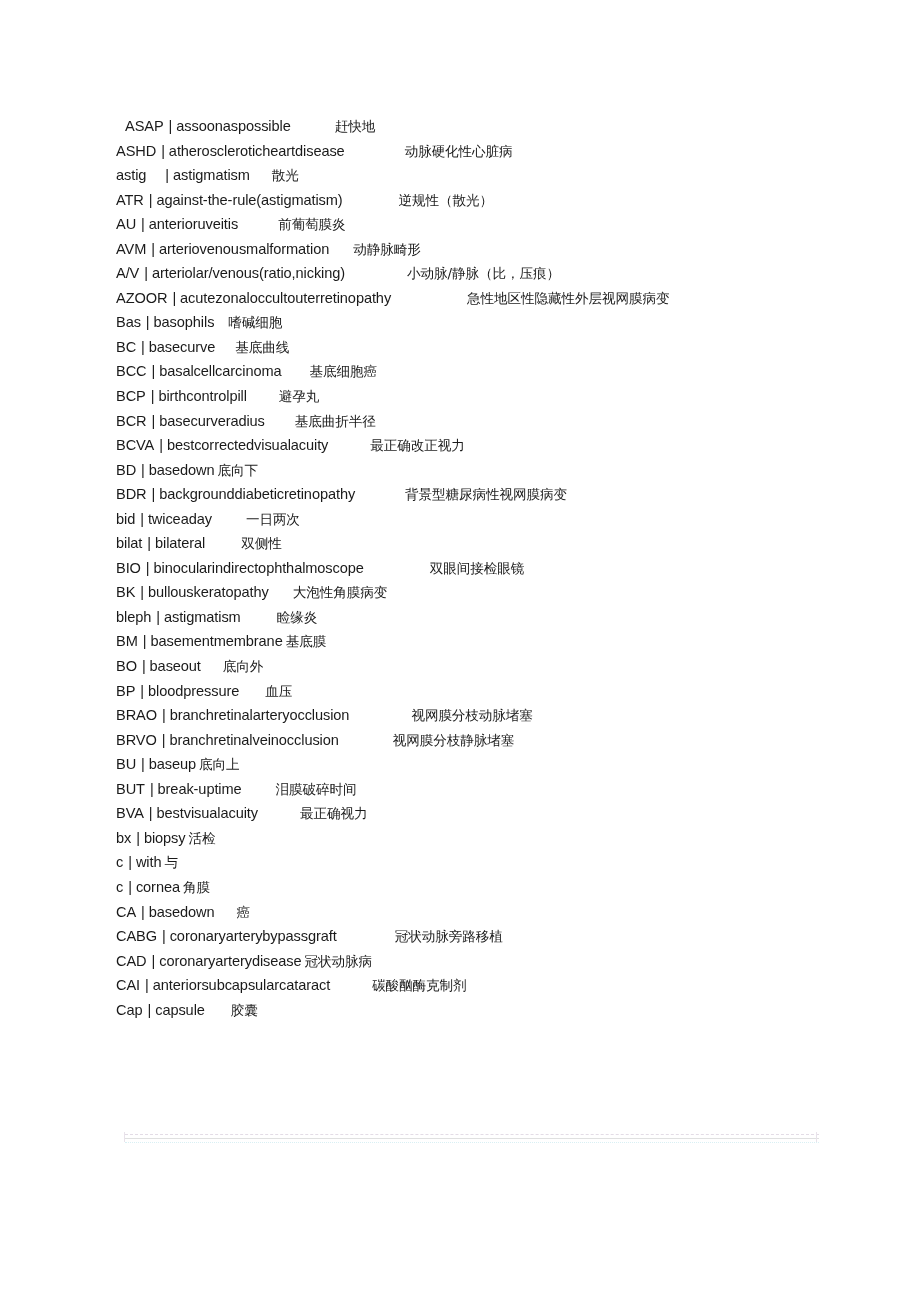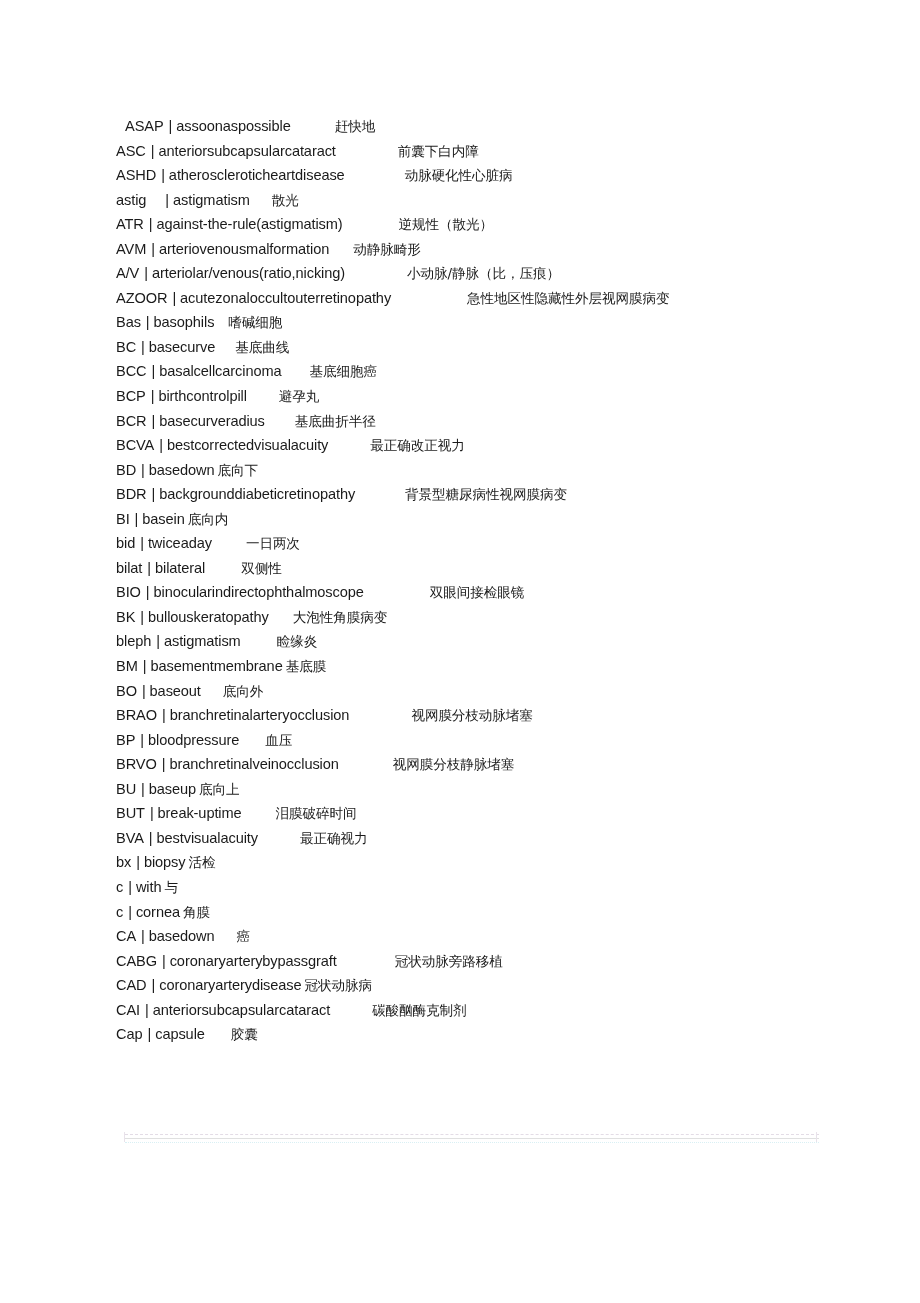--- a/index.html
+++ b/index.html
@@ -111,45 +111,44 @@
   .d-cap-l { left: -1px; }
   .d-cap-r { right: -1px; }
 </style>
 </head>
 <body>
 
 <div class="page">
 
   <div class="glossary" id="glossary">
       <div class="entry first-indent"><span class="abbr">ASAP</span><span class="sep">|</span><span class="term">assoonaspossible</span><span class="gap" style="width: 44px;"></span><span class="cn">赶快地</span></div>
-      <div class="entry"><span class="abbr">ASC</span><span class="sep">|</span><span class="term">anteriorsubcapsularcataract</span><span class="gap" style="width: 62px;"></span><span class="cn">前囊下白内障</span></div>
       <div class="entry"><span class="abbr">ASHD</span><span class="sep">|</span><span class="term">atheroscleroticheartdisease</span><span class="gap" style="width: 60px;"></span><span class="cn">动脉硬化性心脏病</span></div>
       <div class="entry"><span class="abbr" style="padding-right: 14px;">astig</span><span class="sep">|</span><span class="term">astigmatism</span><span class="gap" style="width: 22px;"></span><span class="cn">散光</span></div>
       <div class="entry"><span class="abbr">ATR</span><span class="sep">|</span><span class="term">against-the-rule(astigmatism)</span><span class="gap" style="width: 56px;"></span><span class="cn">逆规性（散光）</span></div>
+      <div class="entry"><span class="abbr">AU</span><span class="sep">|</span><span class="term">anterioruveitis</span><span class="gap" style="width: 40px;"></span><span class="cn">前葡萄膜炎</span></div>
       <div class="entry"><span class="abbr">AVM</span><span class="sep">|</span><span class="term">arteriovenousmalformation</span><span class="gap" style="width: 24px;"></span><span class="cn">动静脉畸形</span></div>
       <div class="entry"><span class="abbr">A/V</span><span class="sep">|</span><span class="term">arteriolar/venous(ratio,nicking)</span><span class="gap" style="width: 62px;"></span><span class="cn">小动脉/静脉（比，压痕）</span></div>
       <div class="entry"><span class="abbr">AZOOR</span><span class="sep">|</span><span class="term">acutezonaloccultouterretinopathy</span><span class="gap" style="width: 76px;"></span><span class="cn">急性地区性隐藏性外层视网膜病变</span></div>
       <div class="entry"><span class="abbr">Bas</span><span class="sep">|</span><span class="term">basophils</span><span class="gap" style="width: 14px;"></span><span class="cn">嗜碱细胞</span></div>
       <div class="entry"><span class="abbr">BC</span><span class="sep">|</span><span class="term">basecurve</span><span class="gap" style="width: 20px;"></span><span class="cn">基底曲线</span></div>
       <div class="entry"><span class="abbr">BCC</span><span class="sep">|</span><span class="term">basalcellcarcinoma</span><span class="gap" style="width: 28px;"></span><span class="cn">基底细胞癌</span></div>
       <div class="entry"><span class="abbr">BCP</span><span class="sep">|</span><span class="term">birthcontrolpill</span><span class="gap" style="width: 32px;"></span><span class="cn">避孕丸</span></div>
       <div class="entry"><span class="abbr">BCR</span><span class="sep">|</span><span class="term">basecurveradius</span><span class="gap" style="width: 30px;"></span><span class="cn">基底曲折半径</span></div>
       <div class="entry"><span class="abbr">BCVA</span><span class="sep">|</span><span class="term">bestcorrectedvisualacuity</span><span class="gap" style="width: 42px;"></span><span class="cn">最正确改正视力</span></div>
       <div class="entry"><span class="abbr">BD</span><span class="sep">|</span><span class="term">basedown</span><span class="gap" style="width: 3px;"></span><span class="cn">底向下</span></div>
       <div class="entry"><span class="abbr">BDR</span><span class="sep">|</span><span class="term">backgrounddiabeticretinopathy</span><span class="gap" style="width: 50px;"></span><span class="cn">背景型糖尿病性视网膜病变</span></div>
-      <div class="entry"><span class="abbr">BI</span><span class="sep">|</span><span class="term">basein</span><span class="gap" style="width: 3px;"></span><span class="cn">底向内</span></div>
       <div class="entry"><span class="abbr">bid</span><span class="sep">|</span><span class="term">twiceaday</span><span class="gap" style="width: 34px;"></span><span class="cn">一日两次</span></div>
       <div class="entry"><span class="abbr">bilat</span><span class="sep">|</span><span class="term">bilateral</span><span class="gap" style="width: 36px;"></span><span class="cn">双侧性</span></div>
       <div class="entry"><span class="abbr">BIO</span><span class="sep">|</span><span class="term">binocularindirectophthalmoscope</span><span class="gap" style="width: 66px;"></span><span class="cn">双眼间接检眼镜</span></div>
       <div class="entry"><span class="abbr">BK</span><span class="sep">|</span><span class="term">bullouskeratopathy</span><span class="gap" style="width: 24px;"></span><span class="cn">大泡性角膜病变</span></div>
       <div class="entry"><span class="abbr">bleph</span><span class="sep">|</span><span class="term">astigmatism</span><span class="gap" style="width: 36px;"></span><span class="cn">睑缘炎</span></div>
       <div class="entry"><span class="abbr">BM</span><span class="sep">|</span><span class="term">basementmembrane</span><span class="gap" style="width: 3px;"></span><span class="cn">基底膜</span></div>
       <div class="entry"><span class="abbr">BO</span><span class="sep">|</span><span class="term">baseout</span><span class="gap" style="width: 22px;"></span><span class="cn">底向外</span></div>
+      <div class="entry"><span class="abbr">BP</span><span class="sep">|</span><span class="term">bloodpressure</span><span class="gap" style="width: 26px;"></span><span class="cn">血压</span></div>
       <div class="entry"><span class="abbr">BRAO</span><span class="sep">|</span><span class="term">branchretinalarteryocclusion</span><span class="gap" style="width: 62px;"></span><span class="cn">视网膜分枝动脉堵塞</span></div>
-      <div class="entry"><span class="abbr">BP</span><span class="sep">|</span><span class="term">bloodpressure</span><span class="gap" style="width: 26px;"></span><span class="cn">血压</span></div>
       <div class="entry"><span class="abbr">BRVO</span><span class="sep">|</span><span class="term">branchretinalveinocclusion</span><span class="gap" style="width: 54px;"></span><span class="cn">视网膜分枝静脉堵塞</span></div>
       <div class="entry"><span class="abbr">BU</span><span class="sep">|</span><span class="term">baseup</span><span class="gap" style="width: 3px;"></span><span class="cn">底向上</span></div>
       <div class="entry"><span class="abbr">BUT</span><span class="sep">|</span><span class="term">break-uptime</span><span class="gap" style="width: 34px;"></span><span class="cn">泪膜破碎时间</span></div>
       <div class="entry"><span class="abbr">BVA</span><span class="sep">|</span><span class="term">bestvisualacuity</span><span class="gap" style="width: 42px;"></span><span class="cn">最正确视力</span></div>
       <div class="entry"><span class="abbr">bx</span><span class="sep">|</span><span class="term">biopsy</span><span class="gap" style="width: 3px;"></span><span class="cn">活检</span></div>
       <div class="entry"><span class="abbr">c</span><span class="sep">|</span><span class="term">with</span><span class="gap" style="width: 3px;"></span><span class="cn">与</span></div>
       <div class="entry"><span class="abbr">c</span><span class="sep">|</span><span class="term">cornea</span><span class="gap" style="width: 3px;"></span><span class="cn">角膜</span></div>
       <div class="entry"><span class="abbr">CA</span><span class="sep">|</span><span class="term">basedown</span><span class="gap" style="width: 22px;"></span><span class="cn">癌</span></div>
       <div class="entry"><span class="abbr">CABG</span><span class="sep">|</span><span class="term">coronaryarterybypassgraft</span><span class="gap" style="width: 58px;"></span><span class="cn">冠状动脉旁路移植</span></div>
       <div class="entry"><span class="abbr">CAD</span><span class="sep">|</span><span class="term">coronaryarterydisease</span><span class="gap" style="width: 3px;"></span><span class="cn">冠状动脉病</span></div>

